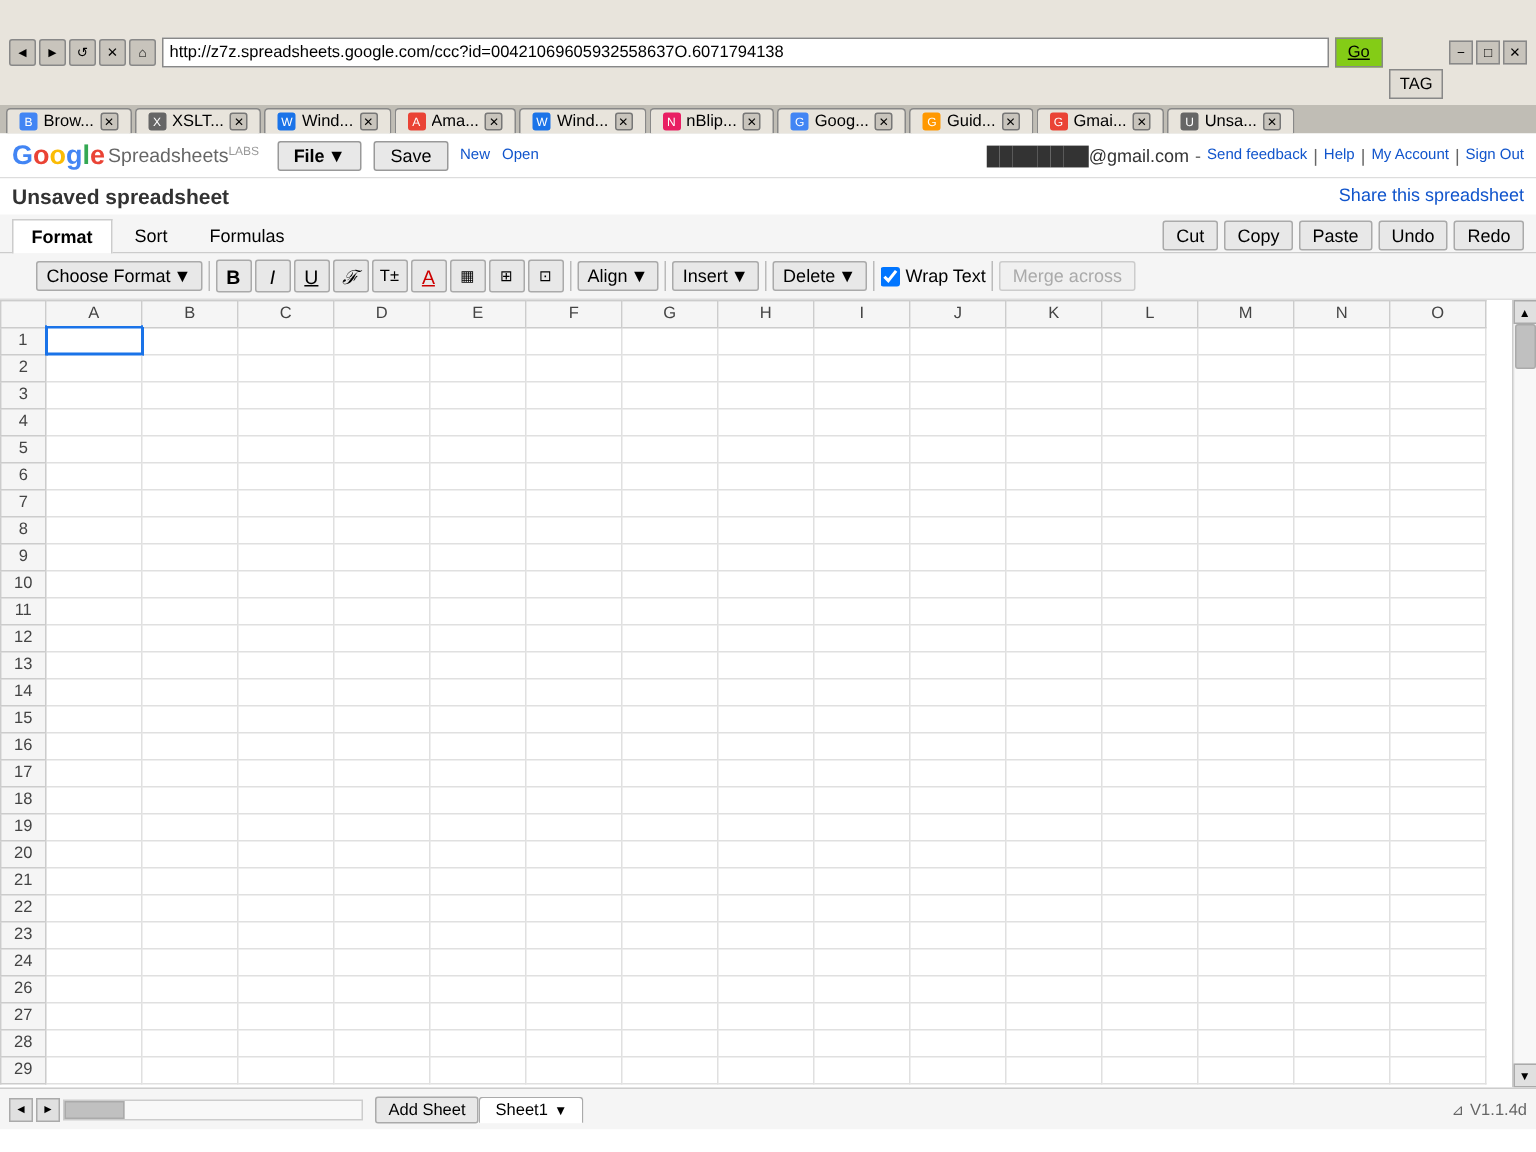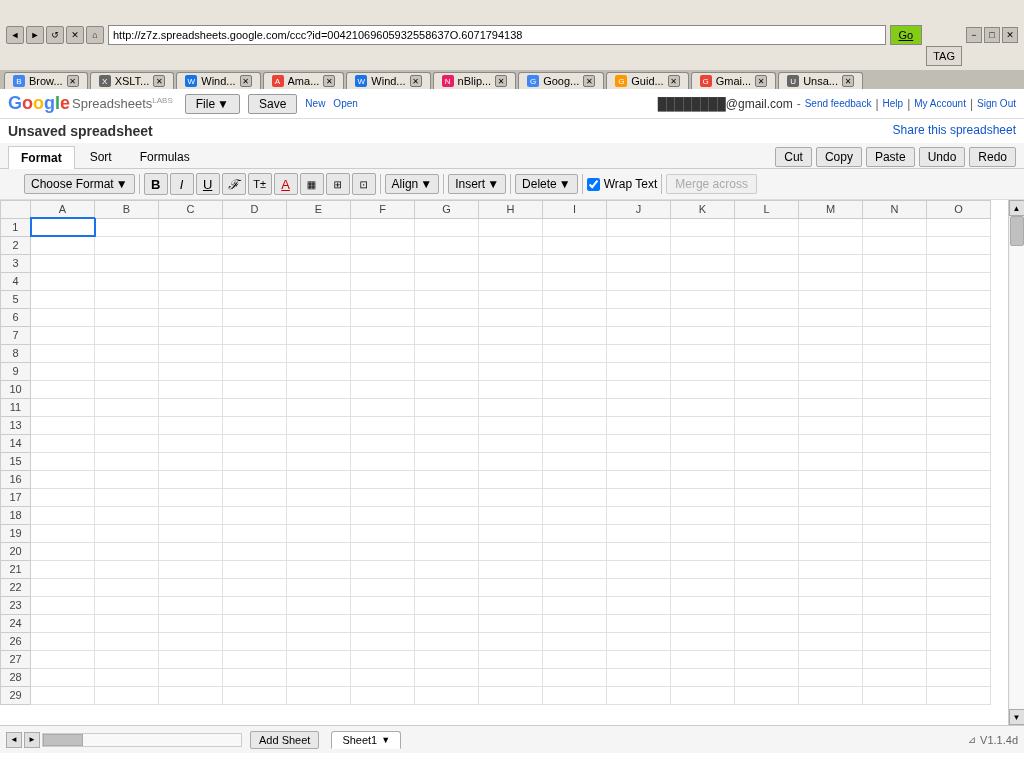--- a/index.html
+++ b/index.html
@@ -17,21 +17,21 @@
     
     .browser-tabs { display: flex; align-items: flex-end; padding: 2px 4px 0; background: #c0bdb5; gap: 2px; overflow: hidden; }
     .browser-tab { display: flex; align-items: center; gap: 4px; padding: 2px 8px; background: #e8e4dc; border: 1px solid #888; border-bottom: none; border-radius: 3px 3px 0 0; font-size: 11px; max-width: 130px; white-space: nowrap; overflow: hidden; text-overflow: ellipsis; cursor: pointer; }
     .browser-tab .tab-close { width: 12px; height: 12px; background: #c8c4bc; border: 1px solid #777; border-radius: 2px; display: flex; align-items: center; justify-content: center; font-size: 8px; flex-shrink: 0; }
 
     
     .app-header { display: flex; align-items: center; padding: 4px 8px; background: #fff; border-bottom: 1px solid #ddd; }
     .logo { display: flex; align-items: center; gap: 2px; margin-right: 12px; }
     .header-actions { display: flex; align-items: center; gap: 8px; }
     .header-btn { padding: 2px 10px; font-size: 12px; background: #e8e8e8; border: 1px solid #999; border-radius: 2px; cursor: pointer; }
-    .header-btn-dropdown { display: flex; gap: 2px; }
+    .header-btn-dropdown { display: flex; gap: 2px; font-weight: bold; }
     .header-link { color: #1155cc; text-decoration: none; font-size: 10px; cursor: pointer; }
     .header-right { margin-left: auto; display: flex; align-items: center; gap: 4px; font-size: 12px; }
     .header-email { color: #333; font-size: 12px; }
     .header-separator { color: #666; }
 
     
     .doc-titlebar { padding: 4px 8px; background: #fff; }
     .doc-title { font-size: 14px; font-weight: bold; color: #333; }
     .share-link { float: right; color: #1155cc; text-decoration: none; font-size: 12px; cursor: pointer; }
 
@@ -67,21 +67,21 @@
     table.spreadsheet tbody td.selected { border: 2px solid #1a73e8; }
     .spreadsheet-scroll-area { flex: 1; overflow: auto; }
     .spreadsheet-scroll-area::-webkit-scrollbar { display: none; }
 
     
     .bottom-bar { display: flex; align-items: center; padding: 2px 6px; background: #f5f5f5; border-top: 1px solid #ccc; height: 28px; }
     .bottom-scroll { display: flex; align-items: center; gap: 2px; }
     .scroll-h-arrow { width: 16px; height: 16px; background: #e0e0e0; border: 1px solid #aaa; display: flex; align-items: center; justify-content: center; font-size: 8px; cursor: pointer; }
     .h-scroll-track { width: 200px; height: 14px; background: #f8f8f8; border: 1px solid #ccc; position: relative; }
     .h-scroll-thumb { width: 40px; height: 12px; background: #c0c0c0; border: 1px solid #aaa; position: absolute; left: 0; }
-    .sheet-tabs { display: flex; align-items: center; gap: 12px; margin-left: 8px; }
+    .sheet-tabs { display: flex; align-items: center; gap: 0; margin-left: 8px; }
     .add-sheet-btn { padding: 2px 8px; font-size: 11px; background: #e8e8e8; border: 1px solid #aaa; border-radius: 2px; cursor: pointer; }
     .sheet-tab { display: flex; align-items: center; gap: 4px; padding: 2px 10px; font-size: 11px; background: #e8e8e8; border: 1px solid #aaa; border-radius: 3px 3px 0 0; cursor: pointer; }
     .sheet-tab.active { background: #fff; border-bottom-color: #fff; }
     .bottom-right { margin-left: auto; display: flex; align-items: center; gap: 4px; font-size: 11px; color: #666; }
     .version-text { font-size: 11px; color: #666; }
   </style>
 </head>
 <body>
 
 <div>
@@ -462,20 +462,38 @@
                 <td></td>
                 <td></td>
                 <td></td>
                 <td></td>
                 <td></td>
                 <td></td>
                 <td></td>
                 <td></td>
               </tr>
               <tr>
+                <td class="row-number">12</td>
+                <td></td>
+                <td></td>
+                <td></td>
+                <td></td>
+                <td></td>
+                <td></td>
+                <td></td>
+                <td></td>
+                <td></td>
+                <td></td>
+                <td></td>
+                <td></td>
+                <td></td>
+                <td></td>
+                <td></td>
+              </tr>
+              <tr>
                 <td class="row-number">13</td>
                 <td></td>
                 <td></td>
                 <td></td>
                 <td></td>
                 <td></td>
                 <td></td>
                 <td></td>
                 <td></td>
                 <td></td>

